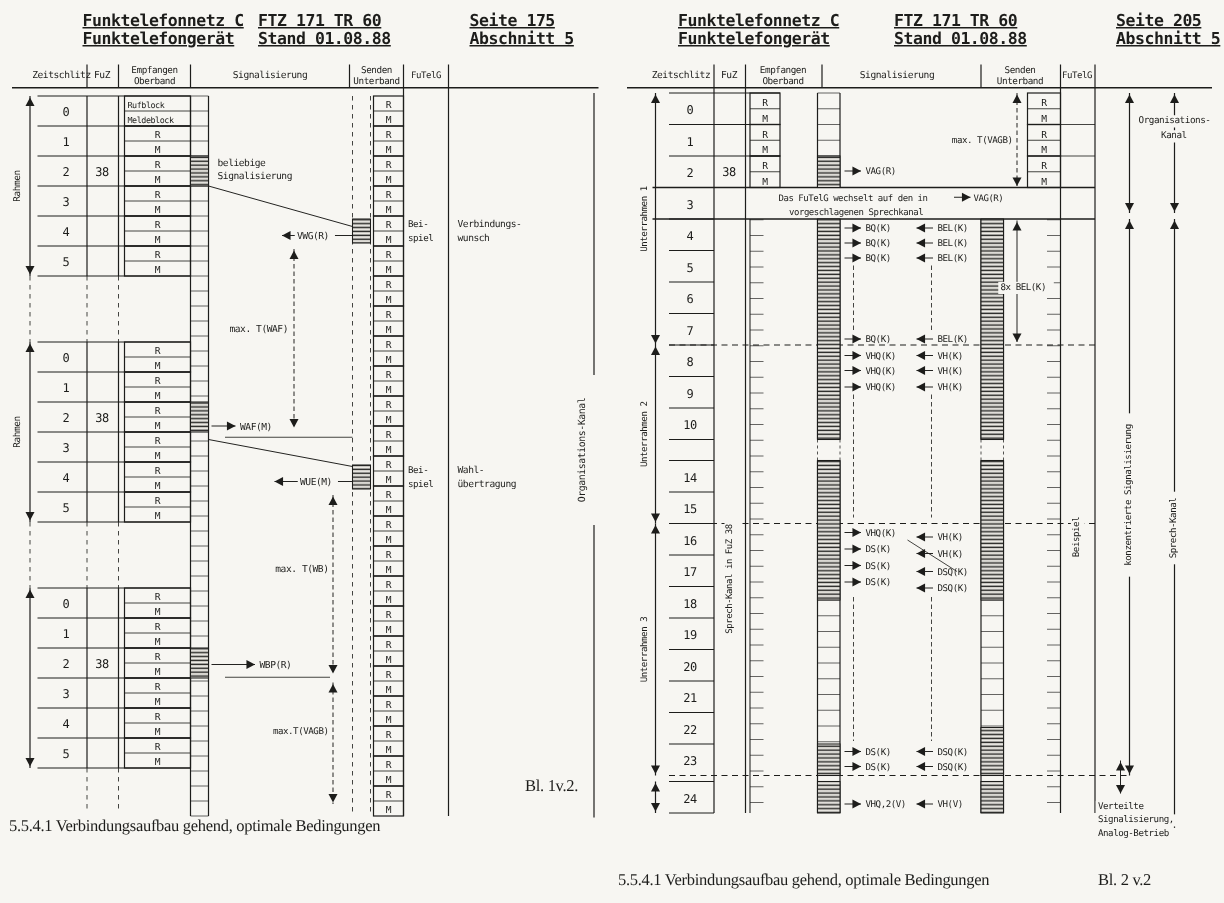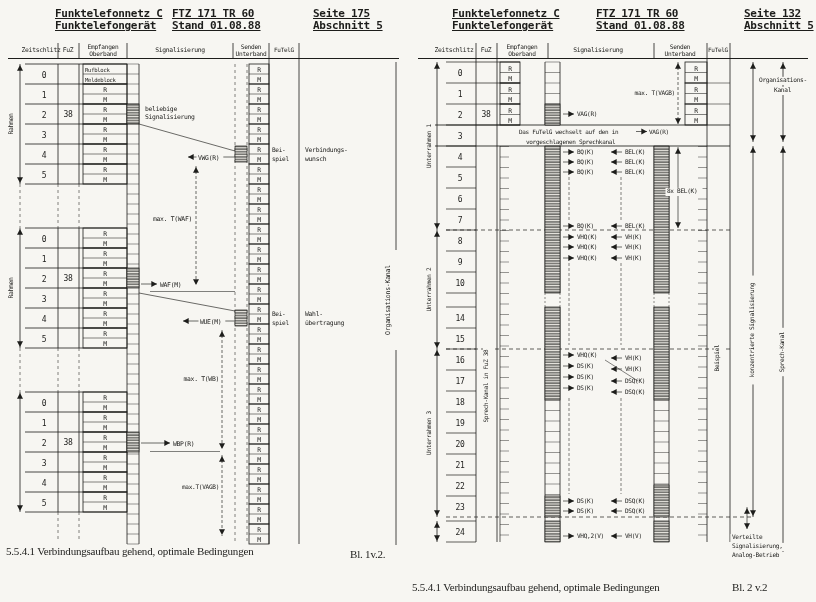--- a/index.html
+++ b/index.html
@@ -380,21 +380,21 @@
         <rect x="175.398" y="483.9" width="44.602" height="8.1" fill="#f7f6f2"></rect>
         <text x="219" y="489" font-size="6.1" fill="#1d1d1b" text-anchor="end">max.T(VAGB)</text>
         <line x1="396" y1="62" x2="396" y2="250" stroke="#1d1d1b" stroke-width="0.8"></line>
         <line x1="396" y1="350" x2="396" y2="545" stroke="#1d1d1b" stroke-width="0.8"></line>
         <text x="390" y="300" font-size="6.6" fill="#1d1d1b" text-anchor="middle" transform="rotate(-90 390 300)">Organisations-Kanal</text>
       </svg>
     <div class="hdr" style="left:55px"><div>Funktelefonnetz C</div><div>Funktelefongerät</div></div>
     <div class="hdr" style="left:172px"><div>FTZ 171 TR 60</div><div>Stand 01.08.88</div></div>
     <div class="hdr" style="left:313px"><div>Seite 175</div><div>Abschnitt 5</div></div>
     <div class="cap" style="left:6px;top:545px">5.5.4.1 Verbindungsaufbau gehend, optimale Bedingungen</div>
-    <div class="cap" style="left:350px;top:548px">Bl. 1v.2.</div>
+    <div class="cap" style="left:350px;top:518px">Bl. 1v.2.</div>
   </div>
 
   <div class="panel" style="left:408px">
     <svg id="svgR" width="408" height="602" viewBox="0 0 408 602">
         <defs>
           <pattern id="hatch" width="4" height="2.6" patternUnits="userSpaceOnUse">
             <rect x="0" y="0" width="4" height="2.6" fill="#eceae4"></rect>
             <line x1="0" y1="0.9" x2="4" y2="0.9" stroke="#2a2a28" stroke-width="1"></line>
           </pattern>
         </defs>
@@ -776,18 +776,18 @@
         <polygon points="339,529 336,523.3 342,523.3" fill="#1d1d1b"></polygon>
         <rect x="322.5" y="533.9" width="37.038" height="8.1" fill="#f7f6f2"></rect>
         <text x="324" y="539" font-size="6.1" fill="#1d1d1b">Verteilte</text>
         <rect x="322.5" y="542.9" width="59.73" height="8.1" fill="#f7f6f2"></rect>
         <text x="324" y="548" font-size="6.1" fill="#1d1d1b">Signalisierung,</text>
         <rect x="322.5" y="551.9" width="55.94799999999999" height="8.1" fill="#f7f6f2"></rect>
         <text x="324" y="557" font-size="6.1" fill="#1d1d1b">Analog-Betrieb</text>
       </svg>
     <div class="hdr" style="left:44px"><div>Funktelefonnetz C</div><div>Funktelefongerät</div></div>
     <div class="hdr" style="left:188px"><div>FTZ 171 TR 60</div><div>Stand 01.08.88</div></div>
-    <div class="hdr" style="left:336px"><div>Seite 132</div><div>Abschnitt 5</div></div>
+    <div class="hdr" style="left:336px"><div>Seite 205</div><div>Abschnitt 5</div></div>
     <div class="cap" style="left:4px;top:581px">5.5.4.1 Verbindungsaufbau gehend, optimale Bedingungen</div>
     <div class="cap" style="left:324px;top:581px">Bl. 2 v.2</div>
   </div>
 
 </div>
 
 </body></html>

